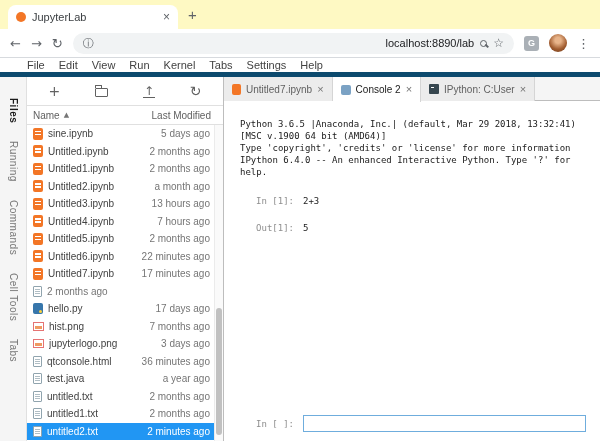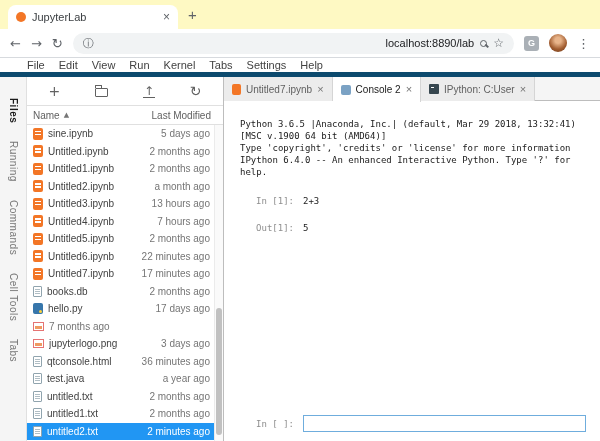--- a/index.html
+++ b/index.html
@@ -196,30 +196,30 @@
           <span class="fname">Untitled6.ipynb</span>
           <span class="fdate">22 minutes ago</span>
         </div>
         <div class="file-row">
           <span class="icon-nb"></span>
           <span class="fname">Untitled7.ipynb</span>
           <span class="fdate">17 minutes ago</span>
         </div>
         <div class="file-row">
           <span class="icon-doc"></span>
-          <span class="fname">books.db</span>
           <span class="fdate">2 months ago</span>
         </div>
         <div class="file-row">
           <span class="icon-py"></span>
           <span class="fname">hello.py</span>
           <span class="fdate">17 days ago</span>
         </div>
         <div class="file-row">
           <span class="icon-img"></span>
+          <span class="fname">hist.png</span>
           <span class="fdate">7 months ago</span>
         </div>
         <div class="file-row">
           <span class="icon-img"></span>
           <span class="fname">jupyterlogo.png</span>
           <span class="fdate">3 days ago</span>
         </div>
         <div class="file-row">
           <span class="icon-doc"></span>
           <span class="fname">qtconsole.html</span>

